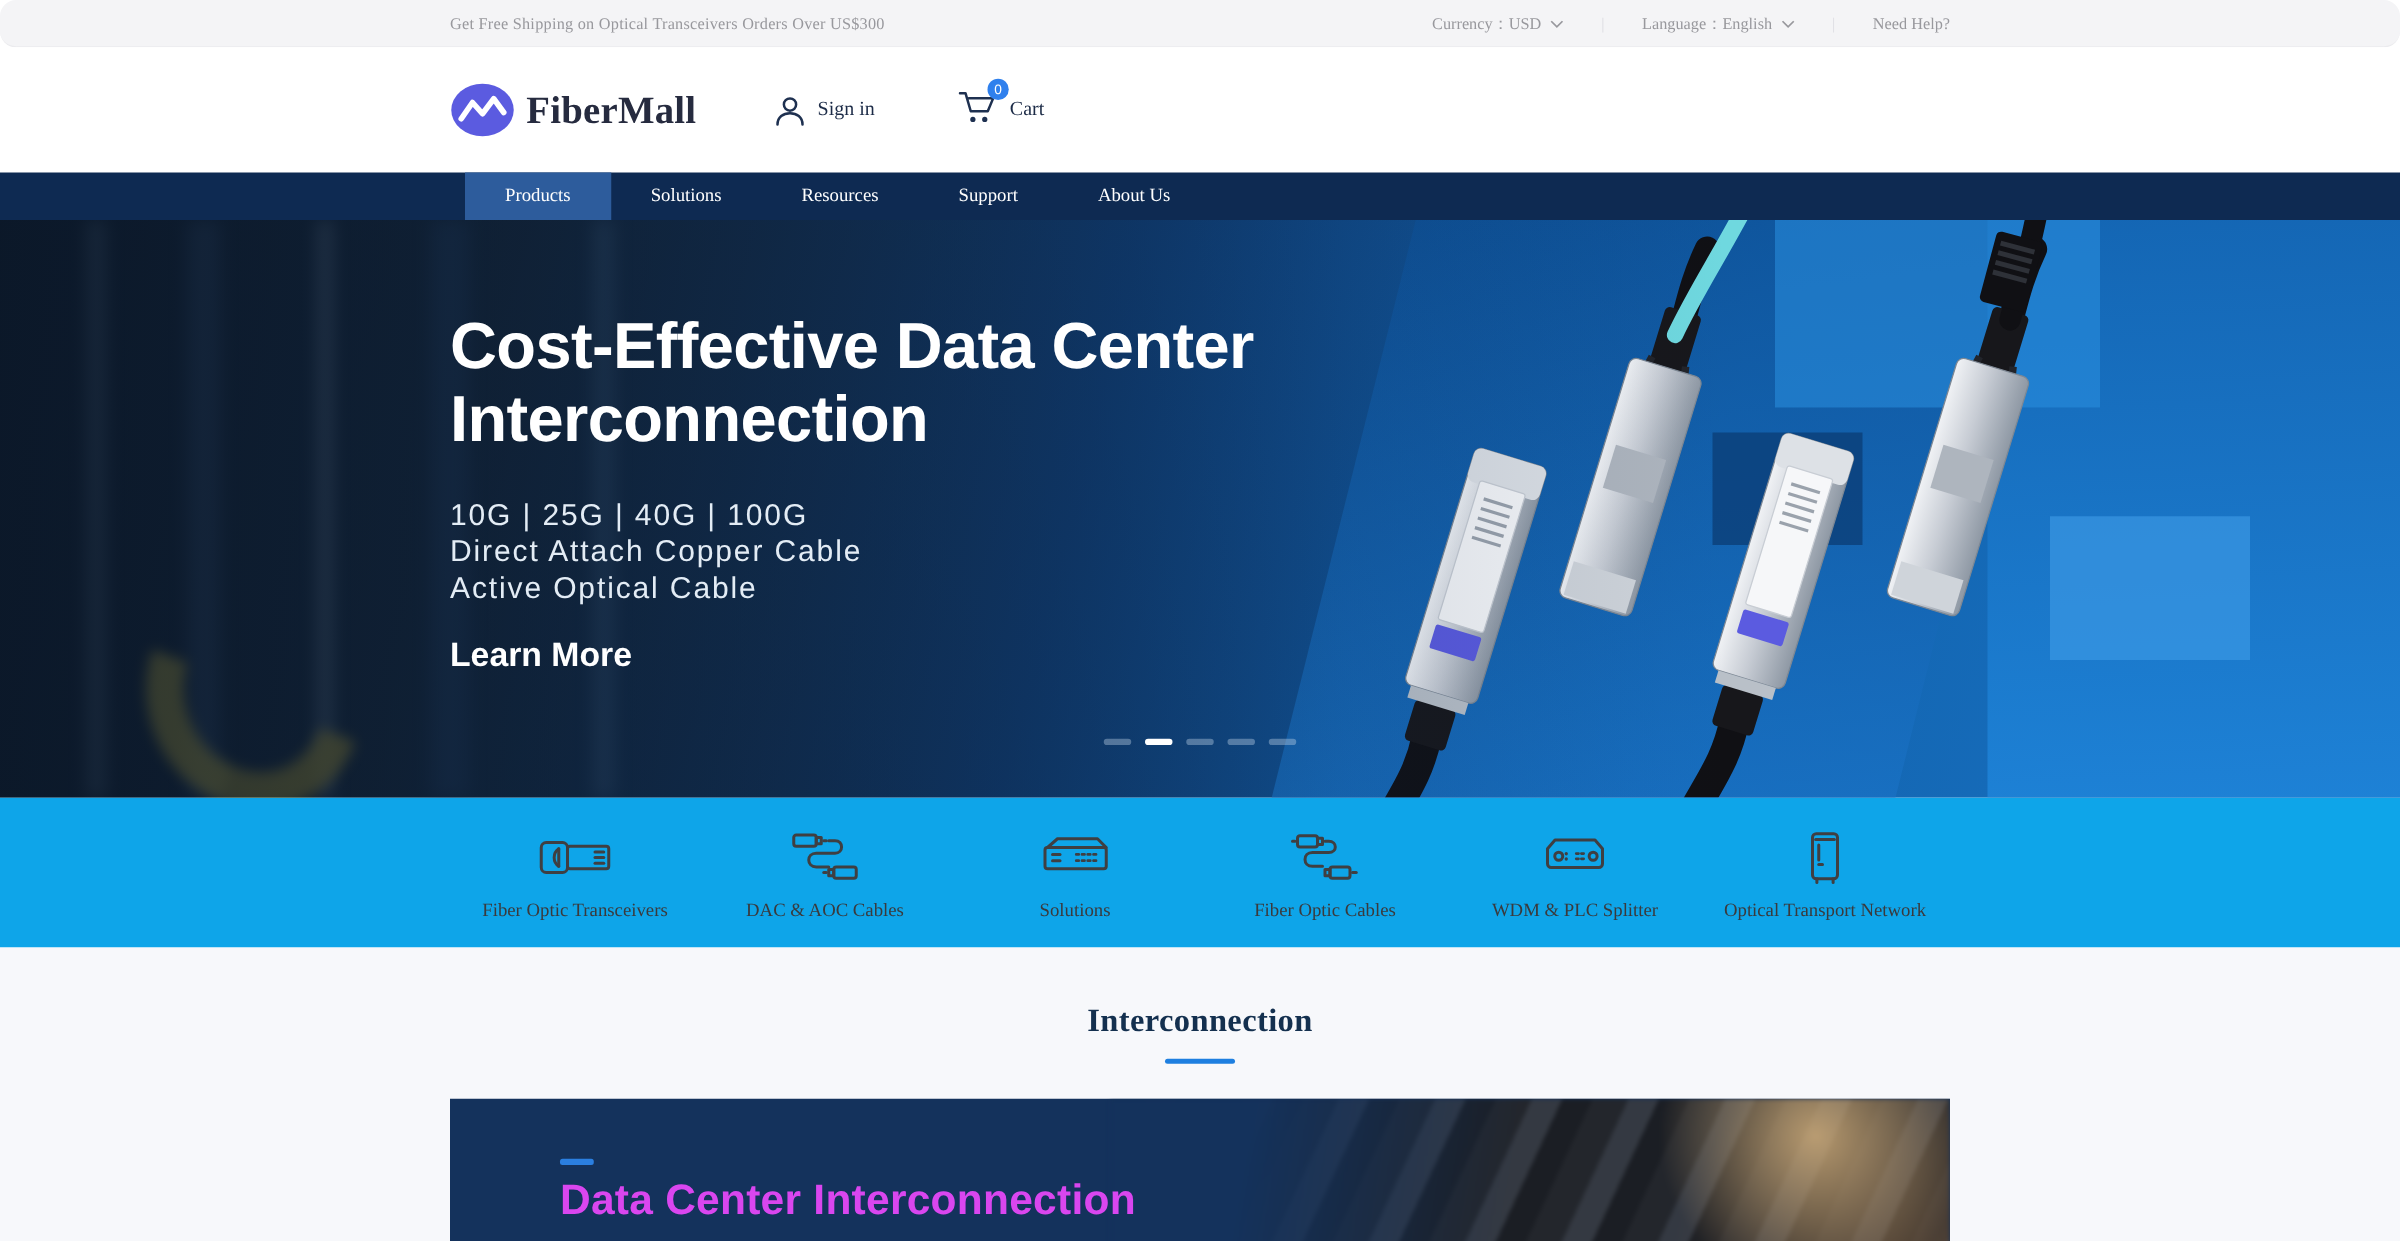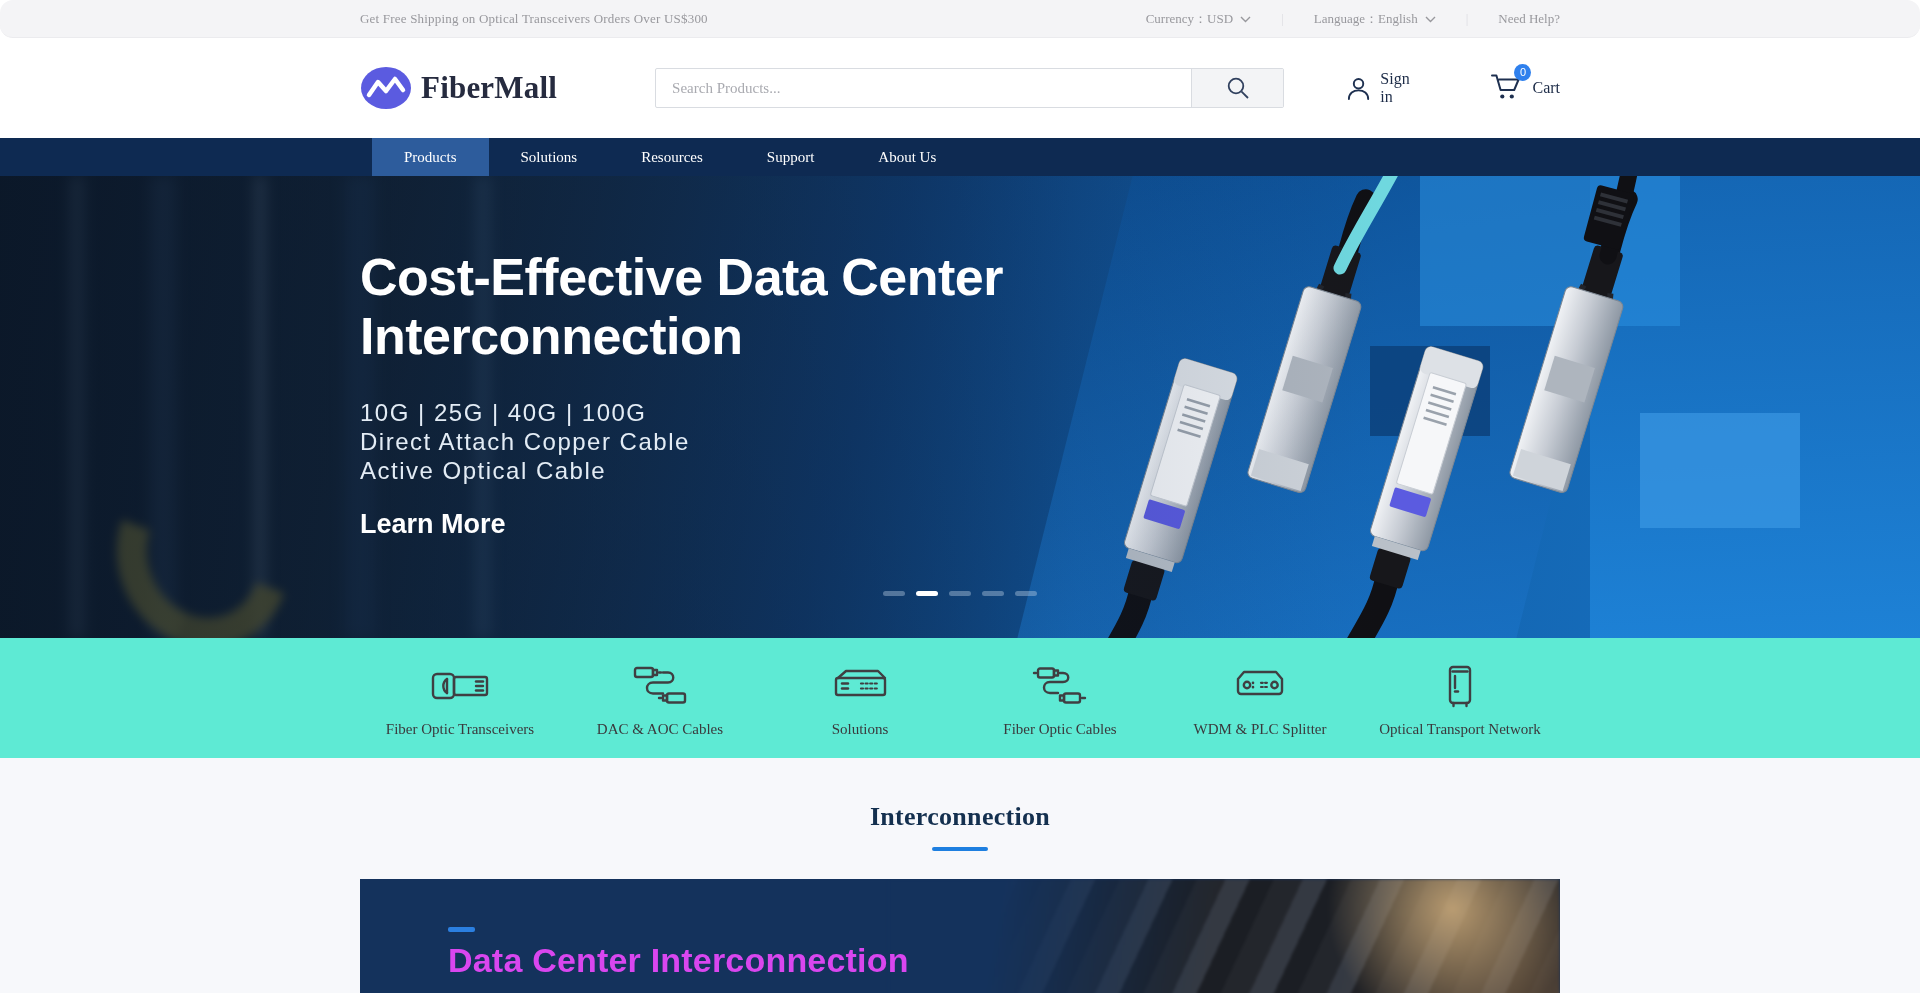--- a/index.html
+++ b/index.html
@@ -76,21 +76,21 @@
   .hero-lines { margin-top:32px; font-family:"Liberation Sans", sans-serif; font-size:24px;
     line-height:29px; letter-spacing:1.5px; color:#e3ecf5; font-weight:400; }
   .hero-cta { display:inline-block; margin-top:24px; font-family:"Liberation Sans", sans-serif;
     font-size:27px; font-weight:700; color:#fff; cursor:pointer; }
   .dots { position:absolute; left:50%; transform:translateX(-50%); bottom:42px;
     display:flex; gap:11px; z-index:6; }
   .dot { width:22px; height:5px; border-radius:3px; background:rgba(190,210,230,.40); cursor:pointer; }
   .dot.active { background:#ffffff; }
 
   
-  .cats { background:#5eead4; height:120px; }
+  .cats { background:#0ea5e9; height:120px; }
   .cats-inner { display:flex; height:120px; }
   .cat { width:200px; display:flex; flex-direction:column; align-items:center;
     justify-content:center; cursor:pointer; padding-top:6px; }
   .cat svg { stroke:#3f3f42; fill:none; stroke-width:2.4; stroke-linecap:round; stroke-linejoin:round; }
   .cat-label { margin-top:13px; font-size:15px; color:#3a3a3d; }
 
   
   .inter { background:#f7f8fb; height:235px; padding-top:44px; }
   .inter-title { text-align:center; font-size:26px; font-weight:700; color:#14304f;
     letter-spacing:.3px; }
@@ -139,29 +139,20 @@
   </div>
 
   <header class="header">
     <div class="container header-inner">
       <div class="logo">
         <svg width="52" height="44" viewBox="0 0 52 44">
           <ellipse cx="26" cy="22" rx="25" ry="21" fill="#5b5be0"></ellipse>
           <polyline points="9,29 18,16 26,25 35,13 43,24" fill="none" stroke="#ffffff" stroke-width="4.5" stroke-linecap="round" stroke-linejoin="round"></polyline>
         </svg>
         <span class="logo-text">FiberMall</span>
-      </div>
-      <div class="search">
-        <input type="text" placeholder="Search Products..." style="">
-        <button class="search-btn">
-          <svg width="24" height="24" viewBox="0 0 24 24">
-            <circle cx="10" cy="10" r="7.3" fill="none" stroke="#30405e" stroke-width="1.8"></circle>
-            <line x1="15.6" y1="15.6" x2="22" y2="22" stroke="#30405e" stroke-width="1.8"></line>
-          </svg>
-        </button>
       </div>
       <div class="account">
         <svg width="26" height="26" viewBox="0 0 26 26">
           <circle cx="13" cy="8.6" r="4.9" fill="none" stroke="#1e3050" stroke-width="2"></circle>
           <path d="M3 24.5 c0-6 4.6-9 10-9 s10 3 10 9" fill="none" stroke="#1e3050" stroke-width="2" stroke-linecap="round"></path>
         </svg>
         <span class="account-label">Sign in</span>
       </div>
       <div class="cartbox">
         <span class="cart-iconwrap">

